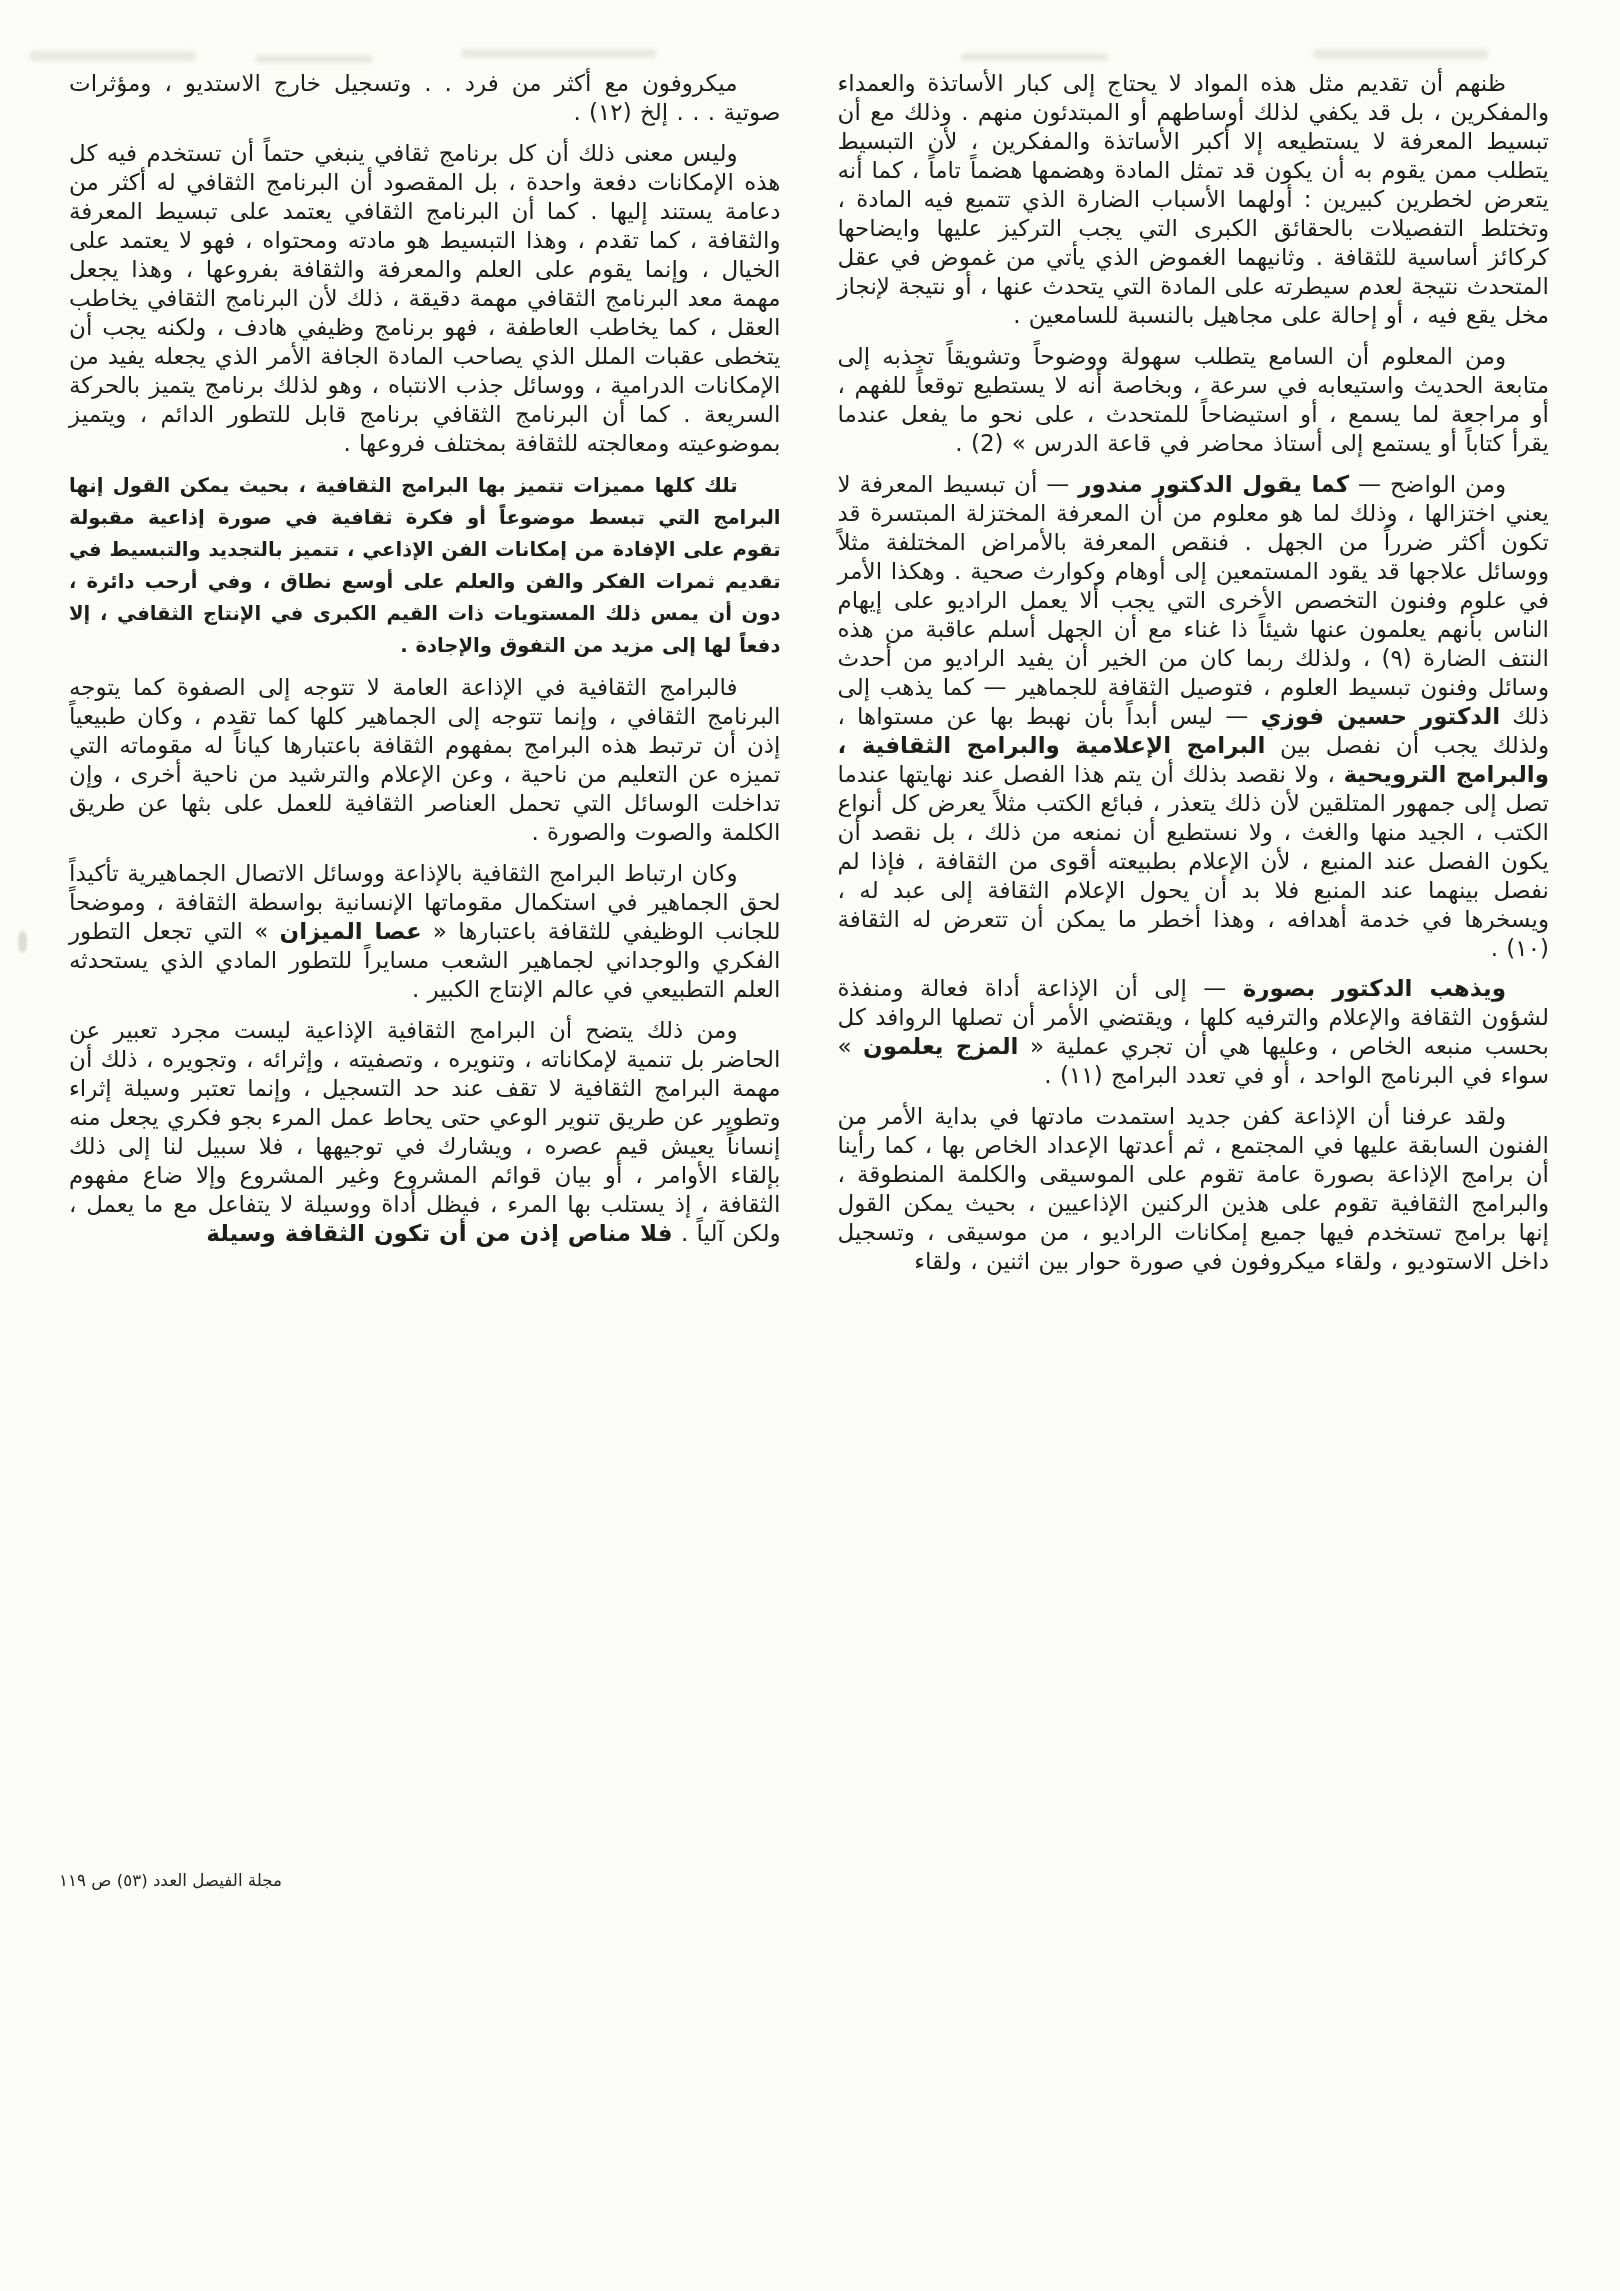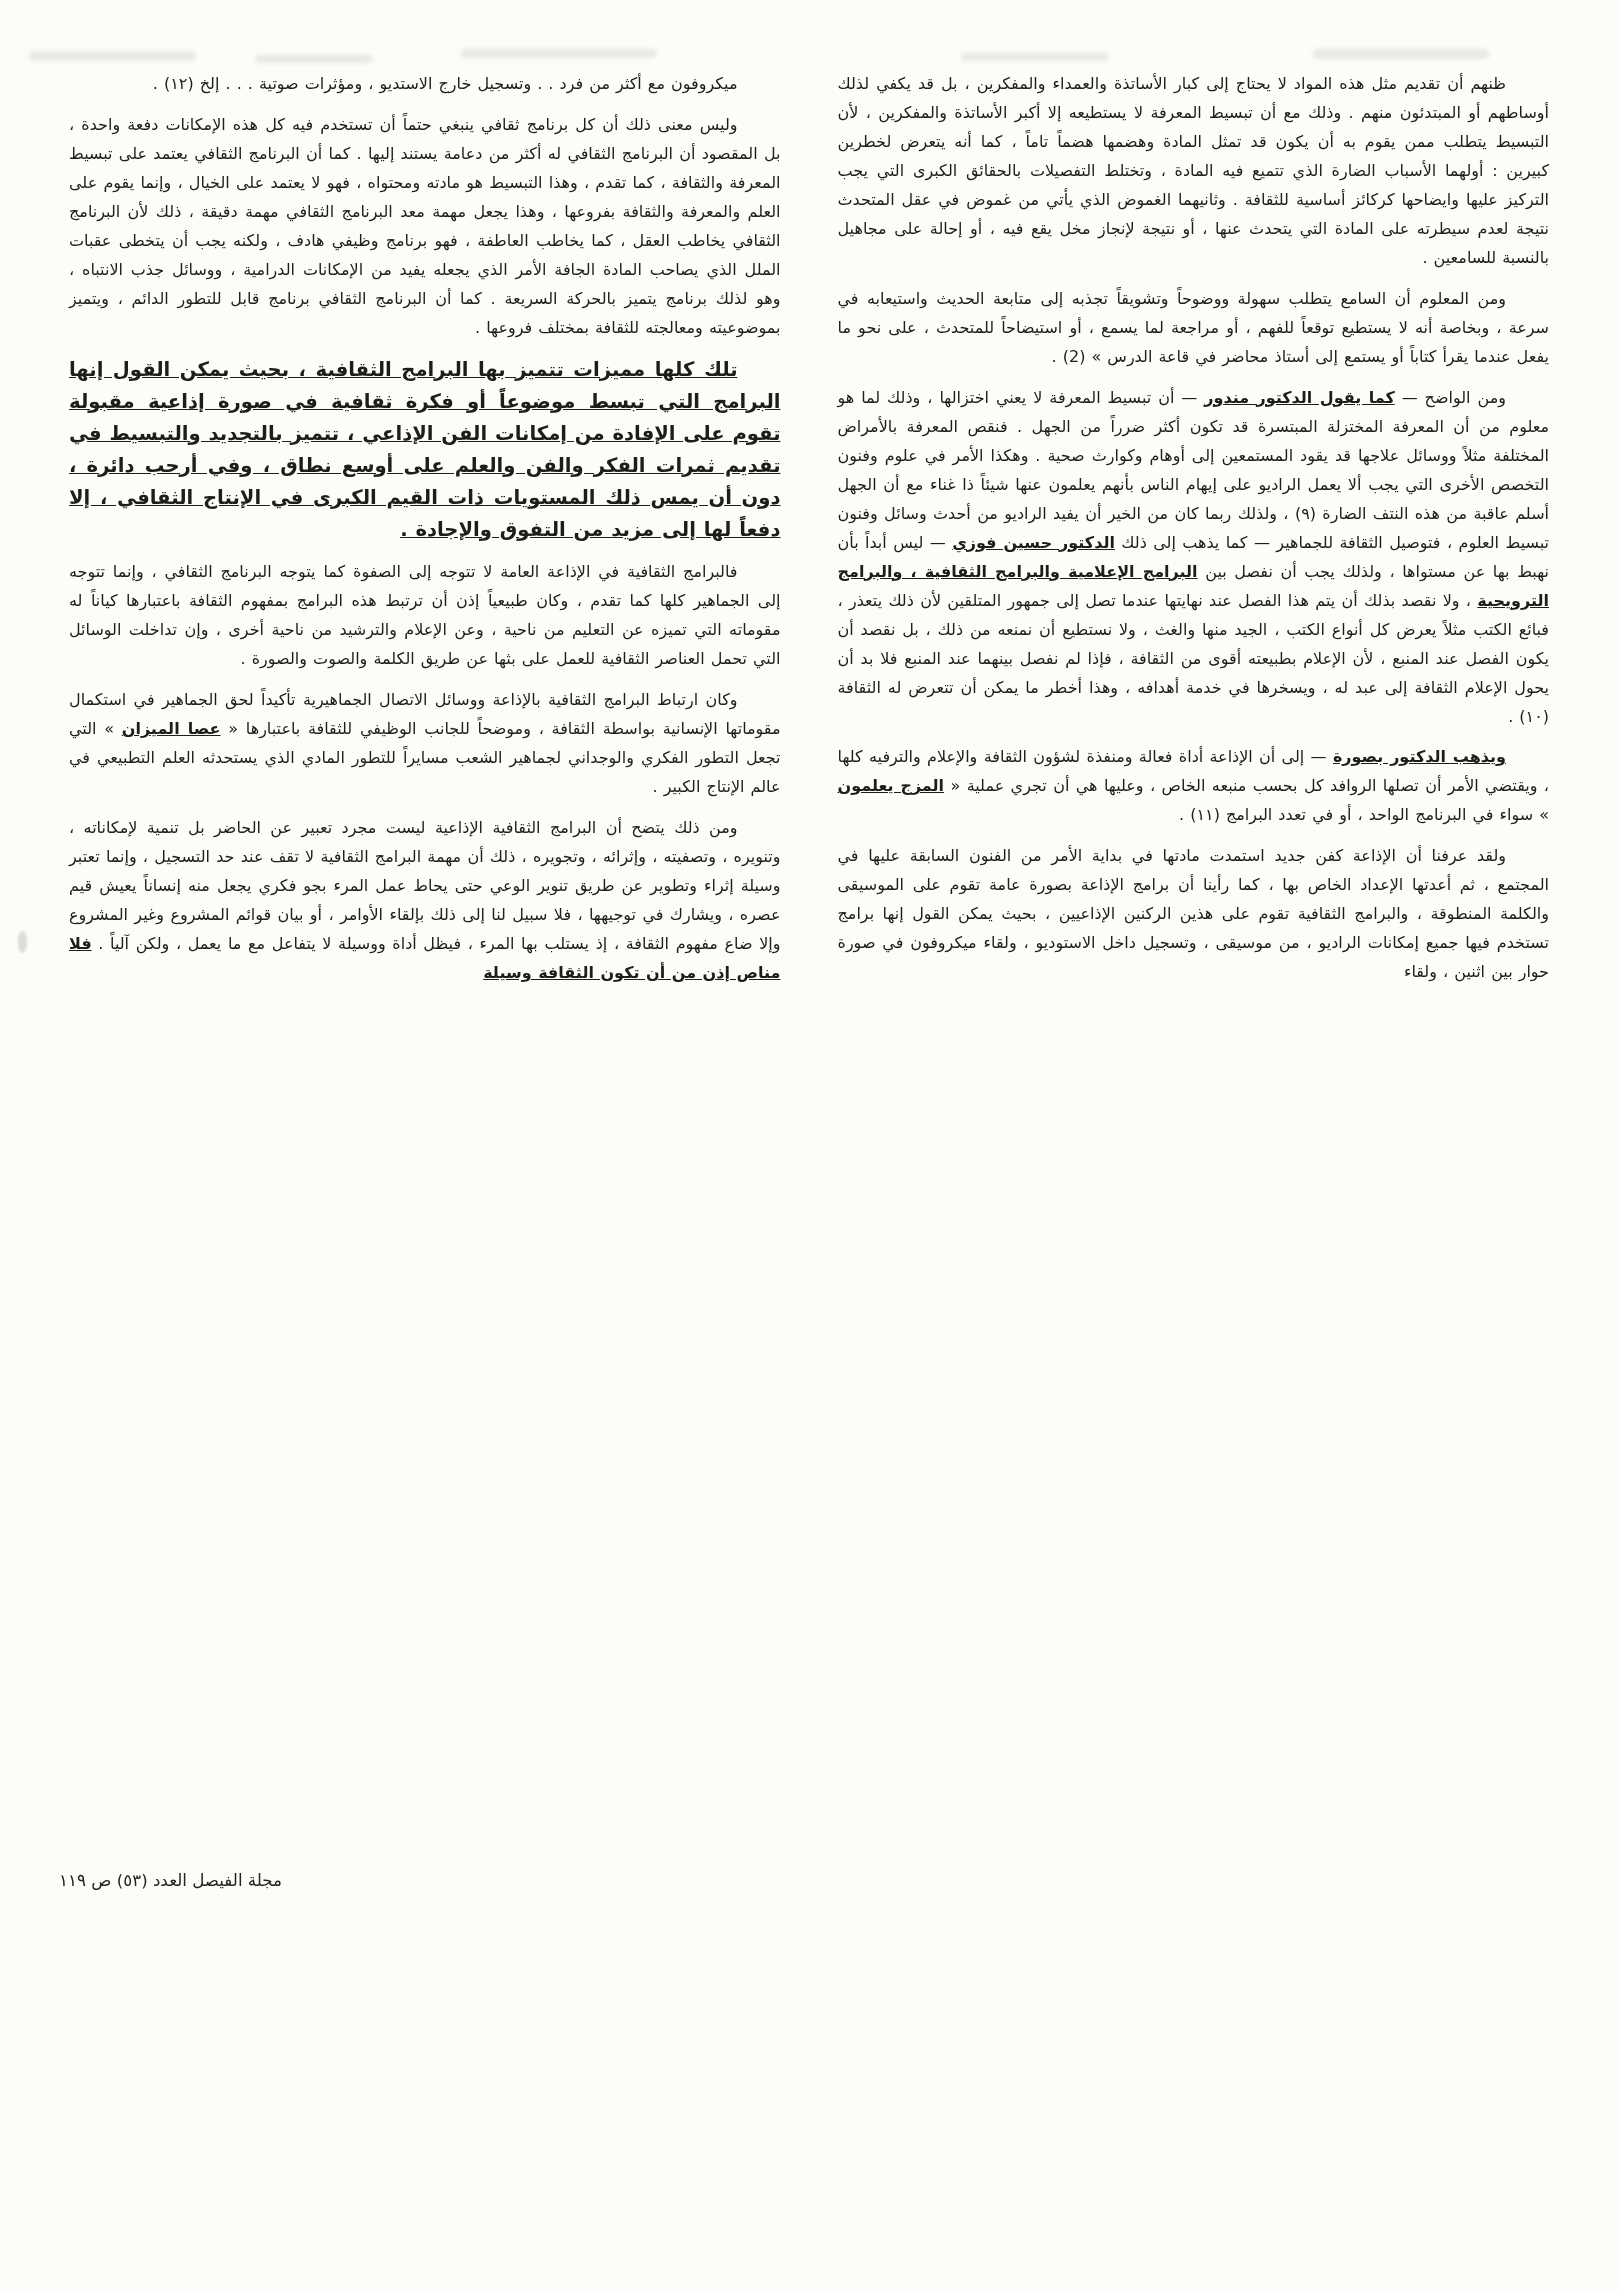--- a/index.html
+++ b/index.html
@@ -16,25 +16,25 @@
     position:absolute;
     top:69px;right:71px;
     width:1480px;
     display:flex;flex-direction:row;gap:57px;
     direction:rtl;
   }
   .col{width:712px;text-align:justify;}
   .para{
     margin:0 0 11.8px 0;
     text-indent:43px;
-    font-size:16px;
+    font-size:23px;
     line-height:29px;
     word-spacing:1px;
   }
-  .para .bold{font-weight:bold;text-decoration:underline;}
+  .para .bold{font-weight:bold;}
   .para.emphasis{
     font-weight:bold;
     font-size:19.6px;
     line-height:32px;
   }
   .footer-note{
     position:absolute;
     left:59px;top:1870px;
     direction:rtl;
     font-size:16.7px;

